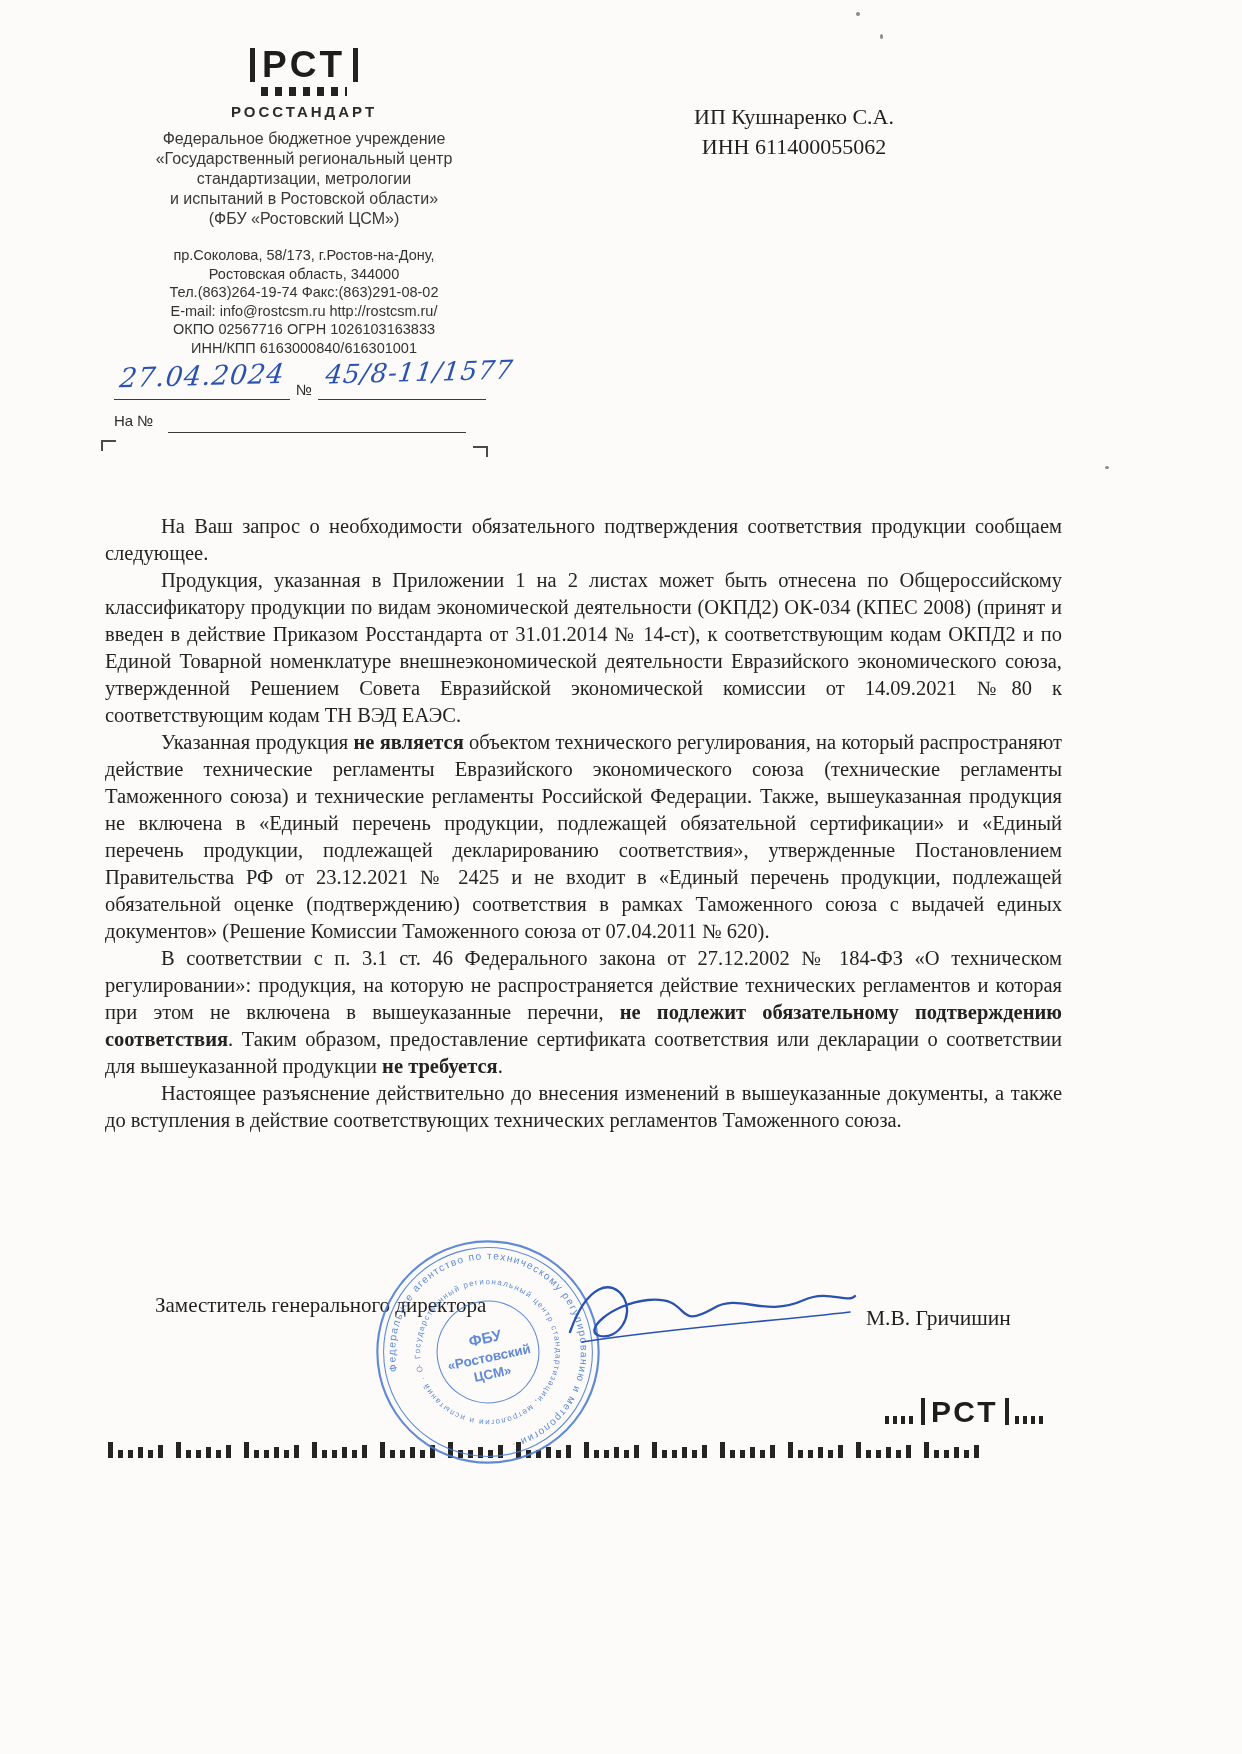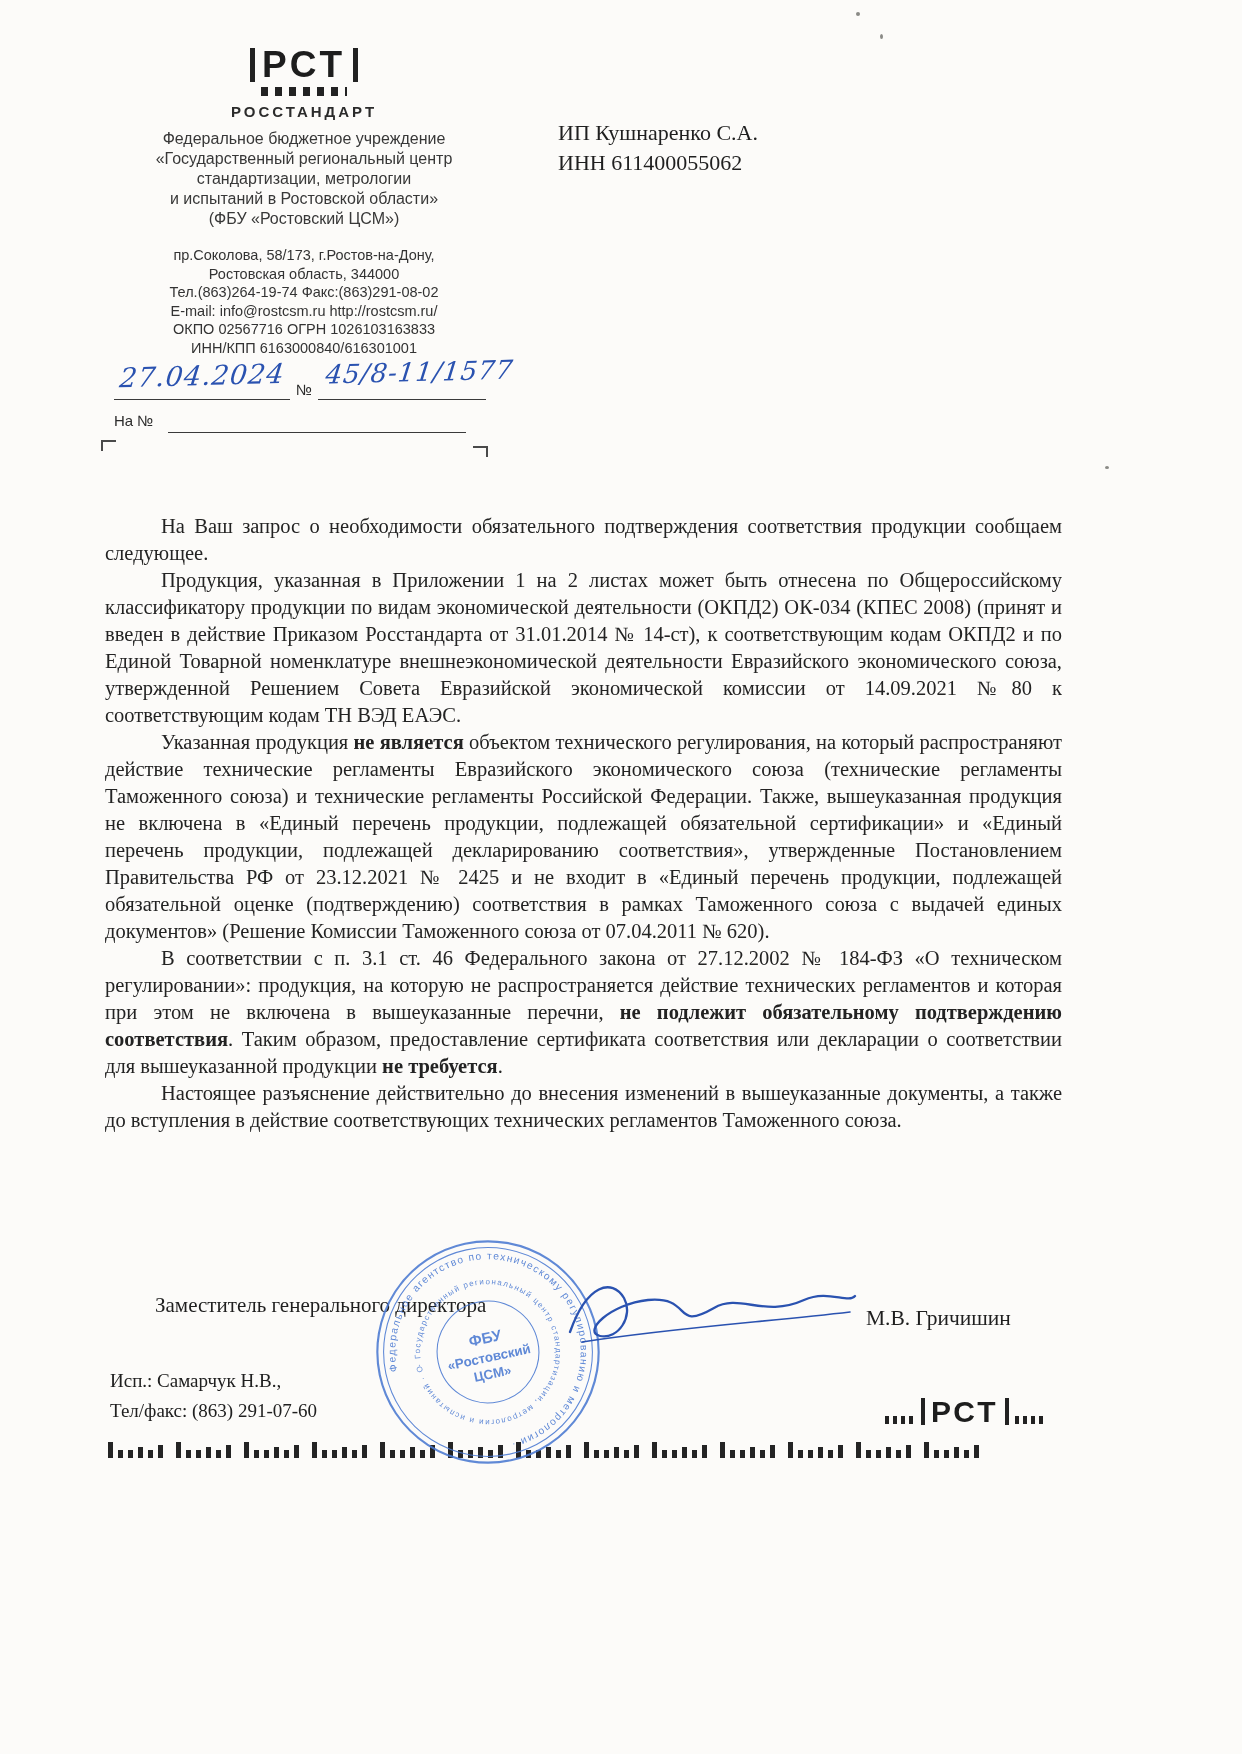--- a/index.html
+++ b/index.html
@@ -30,22 +30,22 @@
   .no-sign { position:absolute; left:296px; top:381px; font-size:15px; font-family:"Liberation Sans",sans-serif; color:#2c2c2c; }
   .na-no   { position:absolute; left:114px; top:412px; font-size:15px; font-family:"Liberation Sans",sans-serif; color:#2c2c2c; }
 
   
   .crop-l { position:absolute; left:101px; top:440px; width:15px; height:11px;
             border-left:2px solid #4a4a4a; border-top:2px solid #4a4a4a; }
   .crop-r { position:absolute; left:473px; top:446px; width:15px; height:11px;
             border-right:2px solid #4a4a4a; border-top:2px solid #4a4a4a; }
 
   
-  .addressee { position:absolute; left:558px; top:102px; width:472px; 
-    font-size:22px; line-height:30px; color:#1f1f1f;margin-top:16px; }
+  .addressee { position:absolute; left:558px; top:102px; width:472px; text-align:center;
+    font-size:22px; line-height:30px; color:#1f1f1f; }
   .addressee .gap { height:42px; }
 
   
   .subject { position:absolute; left:118px; top:444px; color:#1f1f1f; }
   .subject .s1 { font-size:20px; }
   .subject .s2 { font-size:16.5px; letter-spacing:1.5px; margin-top:7px; }
 
   
   .body-text { position:absolute; left:105px; top:513px; width:957px;
     font-size:20.5px; line-height:27px; text-align:justify; color:#232323; }
@@ -163,24 +163,20 @@
     <circle cx="130" cy="130" r="124" class="st-c" data-name="stamp-outer-circle"></circle>
     <circle cx="130" cy="130" r="117" class="st-c thin" data-name="stamp-mid-circle"></circle>
     <circle cx="130" cy="130" r="57" class="st-c thin" data-name="stamp-inner-circle"></circle>
     <text class="st-t" font-size="11.5" data-name="stamp-outer-ring-text"><textPath href="#ringOuter">Федеральное агентство по техническому регулированию и метрологии  ·</textPath></text>
     <text class="st-t" font-size="9" data-name="stamp-inner-ring-text"><textPath href="#ringInner">· Государственный региональный центр стандартизации, метрологии и испытаний · ОГРН 1026103163833</textPath></text>
     <text x="130" y="120" text-anchor="middle" class="st-ct" font-size="17" data-name="stamp-center-line1">ФБУ</text>
     <text x="130" y="141" text-anchor="middle" class="st-ct" font-size="15" data-name="stamp-center-line2">«Ростовский</text>
     <text x="130" y="160" text-anchor="middle" class="st-ct" font-size="15" data-name="stamp-center-line3">ЦСМ»</text>
   </svg>
 
-  <div class="executor" data-name="executor-block">
-    <div data-name="executor-name">Исп.: Самарчук Н.В.,</div>
-    <div data-name="executor-phone">Тел/факс: (863) 291-07-60</div>
-  </div>
 
   <div class="footer-logo" data-name="footer-rst-logo">
     <span class="f-ticks" data-name="footer-logo-ticks-left"></span>
     <span class="rst-bar" data-name="footer-logo-bar-left"></span>
     <span class="letters" data-name="footer-logo-letters">РСТ</span>
     <span class="rst-bar" data-name="footer-logo-bar-right"></span>
     <span class="f-ticks" data-name="footer-logo-ticks-right"></span>
   </div>
   <div class="barcode" data-name="barcode">
       <span data-name="barcode-bar" style="height: 16px;"></span>

